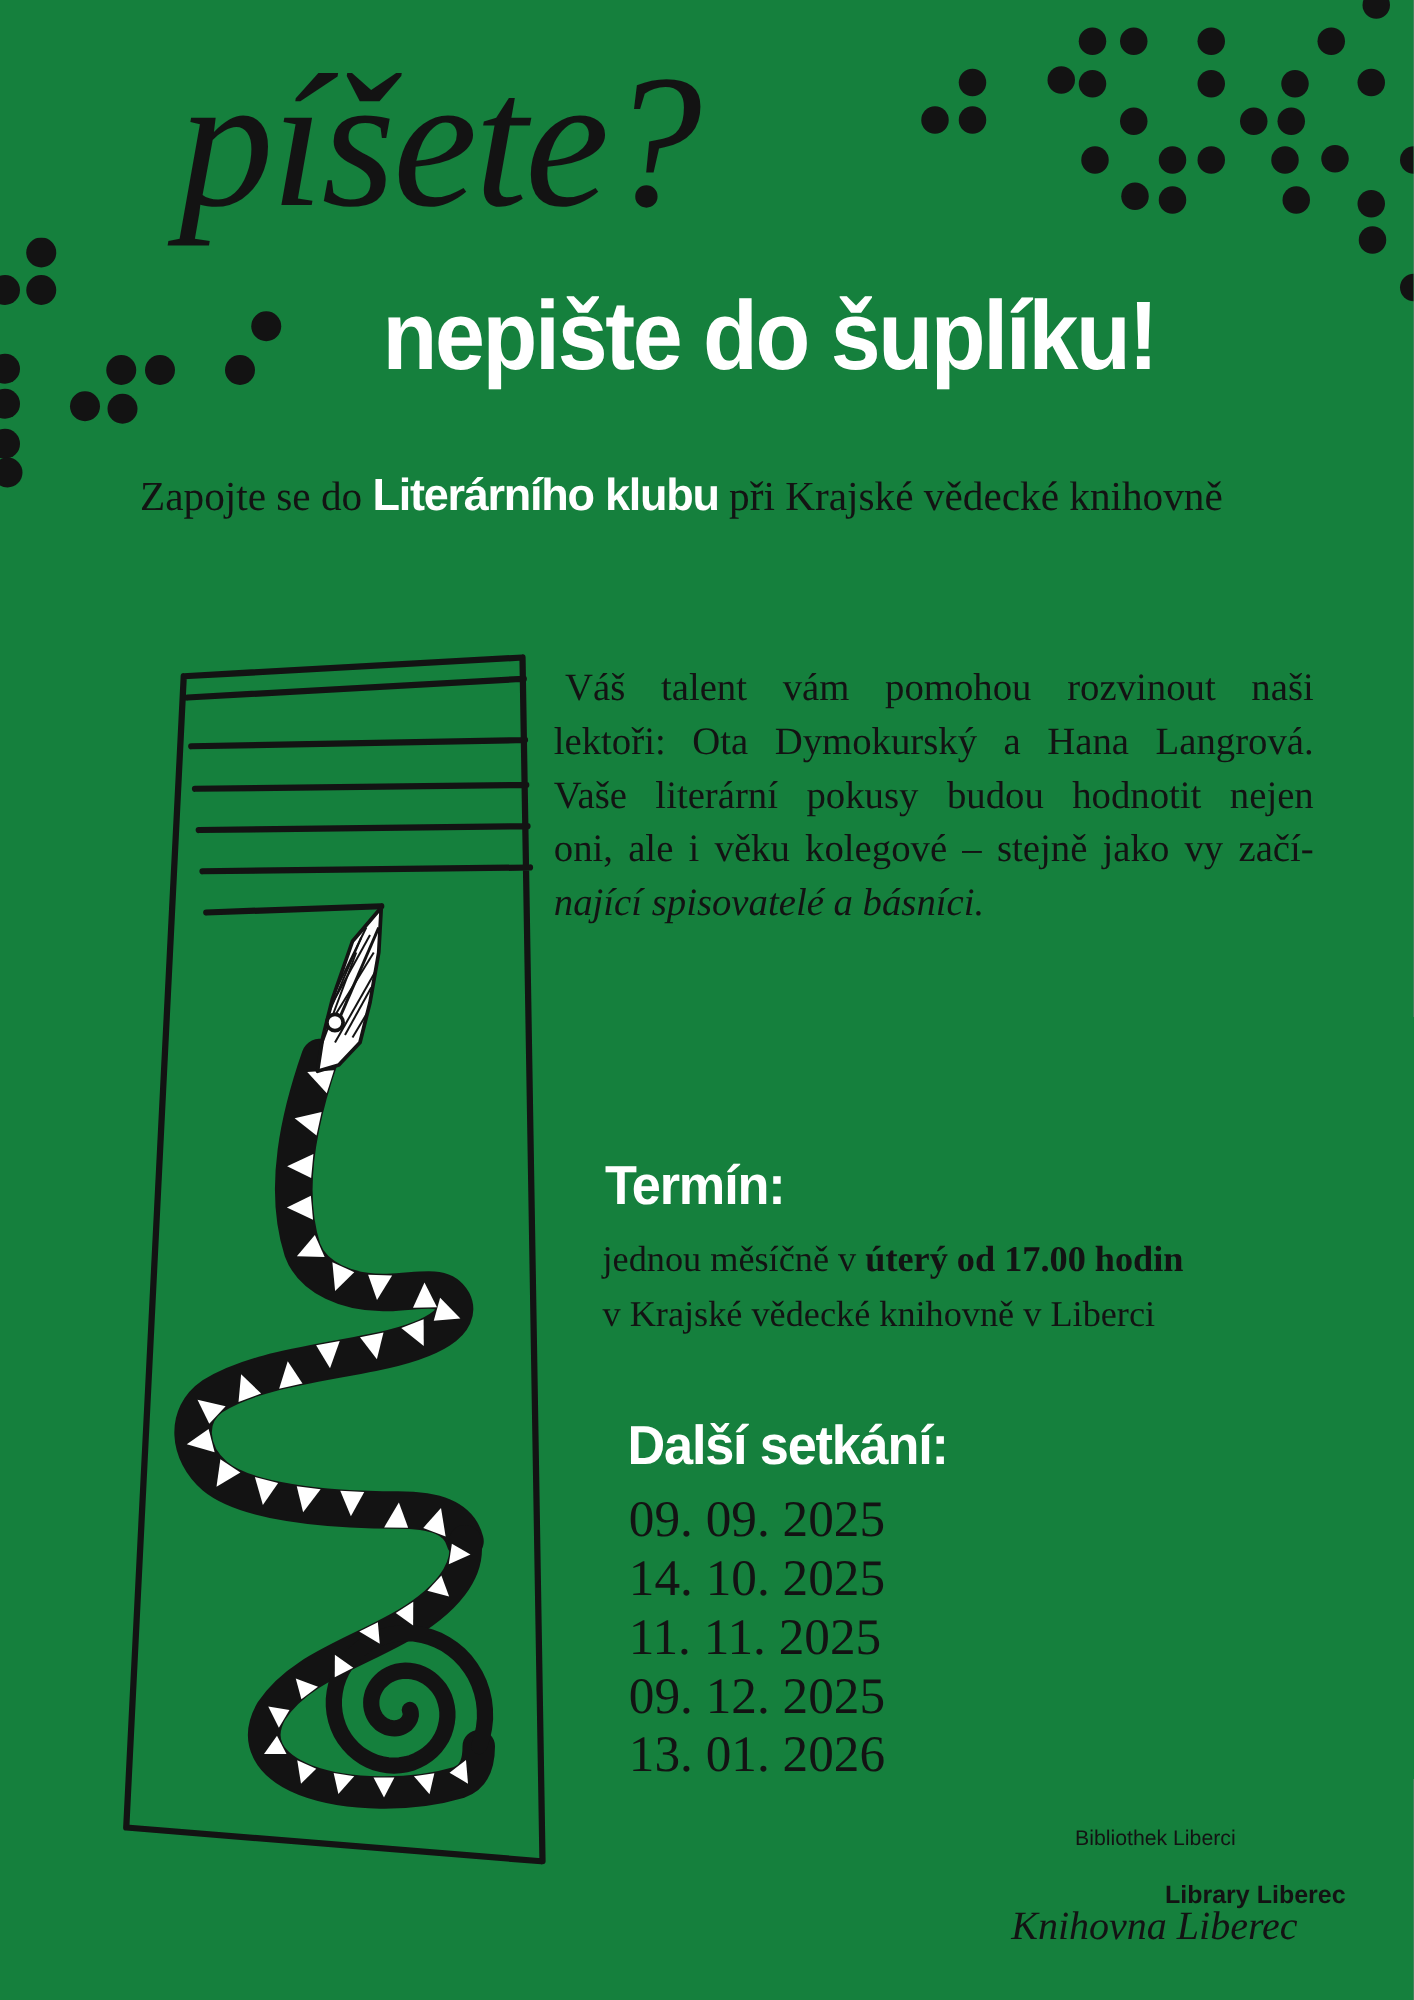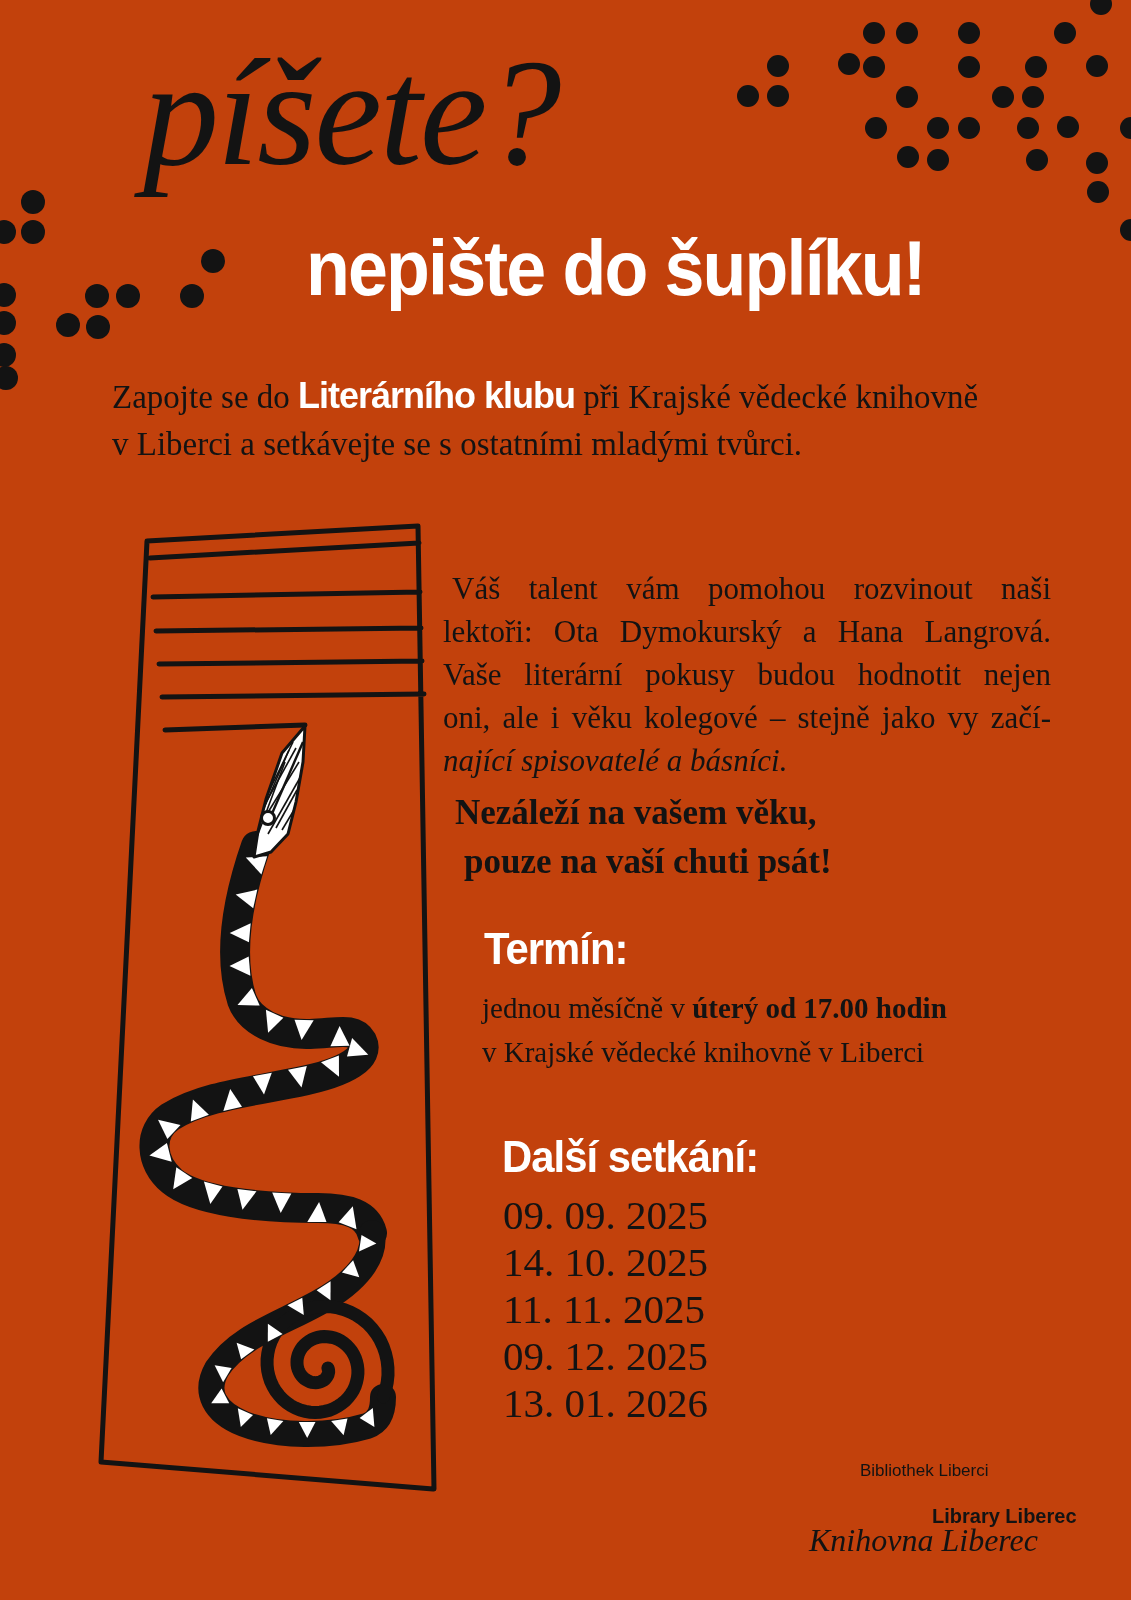--- a/index.html
+++ b/index.html
@@ -1,18 +1,18 @@
 <!DOCTYPE html>
 <html lang="cs"><head>
 <meta charset="utf-8">
 <style>
   html,body{margin:0;padding:0;background:#888;}
   .poster{
     position:relative;width:1131px;height:1600px;overflow:hidden;
-    background:#c2410c;color:#131313;
+    background:#15803d;color:#131313;
     font-family:"Liberation Serif", serif;
   }
   .abs{position:absolute;}
   
   .title{
     left:143px;top:22px;
     font-family:"Liberation Serif", serif;font-style:italic;
     font-size:152px;line-height:1.2;color:#131313;letter-spacing:-2px;
   }
   .subtitle{
@@ -22,21 +22,21 @@
     transform:scaleX(.92);transform-origin:left top;white-space:nowrap;
   }
   
   .intro{left:112px;top:372px;font-size:33px;line-height:47px;white-space:nowrap;}
   .intro .hl{
     font-family:"Liberation Sans", sans-serif;font-weight:bold;color:#fff;
     font-size:36px;letter-spacing:-1px;
   }
   .intro span{white-space:pre;text-align:right;}
   
-  .body-par{left:443px;top:528px;width:608px;font-size:31px;line-height:43px;margin-top:39px;}
+  .body-par{left:443px;top:528px;width:608px;font-size:31px;line-height:43px;}
   .body-par .jl{display:block;text-align:justify;text-align-last:justify;}
   .body-par .jl:first-child{padding-left:9px;}
   .body-par .jl.last{text-align-last:left;font-style:italic;}
   
   .claim{left:455px;top:788px;font-weight:bold;font-size:35px;line-height:49px;}
   .claim .l2{padding-left:9px;}
   
   .slabel{
     font-family:"Liberation Sans", sans-serif;font-weight:bold;color:#fff;
     letter-spacing:-1px;transform:scaleX(.95);transform-origin:left top;white-space:nowrap;
@@ -106,21 +106,20 @@
       <circle cx="4" cy="355" r="12"></circle>
         <circle cx="6" cy="378" r="12"></circle>
     </g>
   </svg>
 
   <div class="abs title">píšete?</div>
   <div class="abs subtitle">nepište do šuplíku!</div>
 
   <div class="abs intro">
     <div><span>Zapojte se do </span><span class="hl">Literárního klubu</span><span> při Krajské vědecké knihovně</span></div>
-    <div>v Liberci a setkávejte se s ostatními mladými tvůrci.</div>
   </div>
 
   <svg class="abs" style="left:80px;top:505px;" width="370" height="1000" viewBox="80 505 370 1000">
     <defs>
       <clipPath id="nibclip">
         <path d="M305,726 L303,762 296,802 288,834 271,852 254,857 258,831 266,799 282,753 Z"></path>
       </clipPath>
     </defs>
 
     <path d="M147,541 L418,526 M150,558 L419,543 M153,597 L420,592 M156,631 L421,628 M159,664 L422,661 M162,697 L424,694 M165,730 L305,725 M147,541 L101,1462 M418,526 L434,1489 M101,1462 L433,1489" fill="none" stroke="#131313" stroke-width="5" stroke-linecap="round"></path>
@@ -184,24 +183,20 @@
   </svg>
 
   <div class="abs body-par">
     <span class="jl">Váš talent vám pomohou rozvinout naši</span>
     <span class="jl">lektoři: Ota Dymokurský a Hana Langrová.</span>
     <span class="jl">Vaše literární pokusy budou hodnotit nejen</span>
     <span class="jl">oni, ale i věku kolegové – stejně jako vy začí-</span>
     <span class="jl last">nající spisovatelé a básníci.</span>
   </div>
 
-  <div class="abs claim">
-    <div>Nezáleží na vašem věku,</div>
-    <div class="l2">pouze na vaší chuti psát!</div>
-  </div>
 
   <div class="abs slabel termin-label">Termín:</div>
   <div class="abs termin-text">
     <div><span>jednou měsíčně v </span><b>úterý od 17.00 hodin</b></div>
     <div>v Krajské vědecké knihovně v Liberci</div>
   </div>
 
   <div class="abs slabel meet-label">Další setkání:</div>
   <div class="abs dates">
     <div>09. 09. 2025</div>

